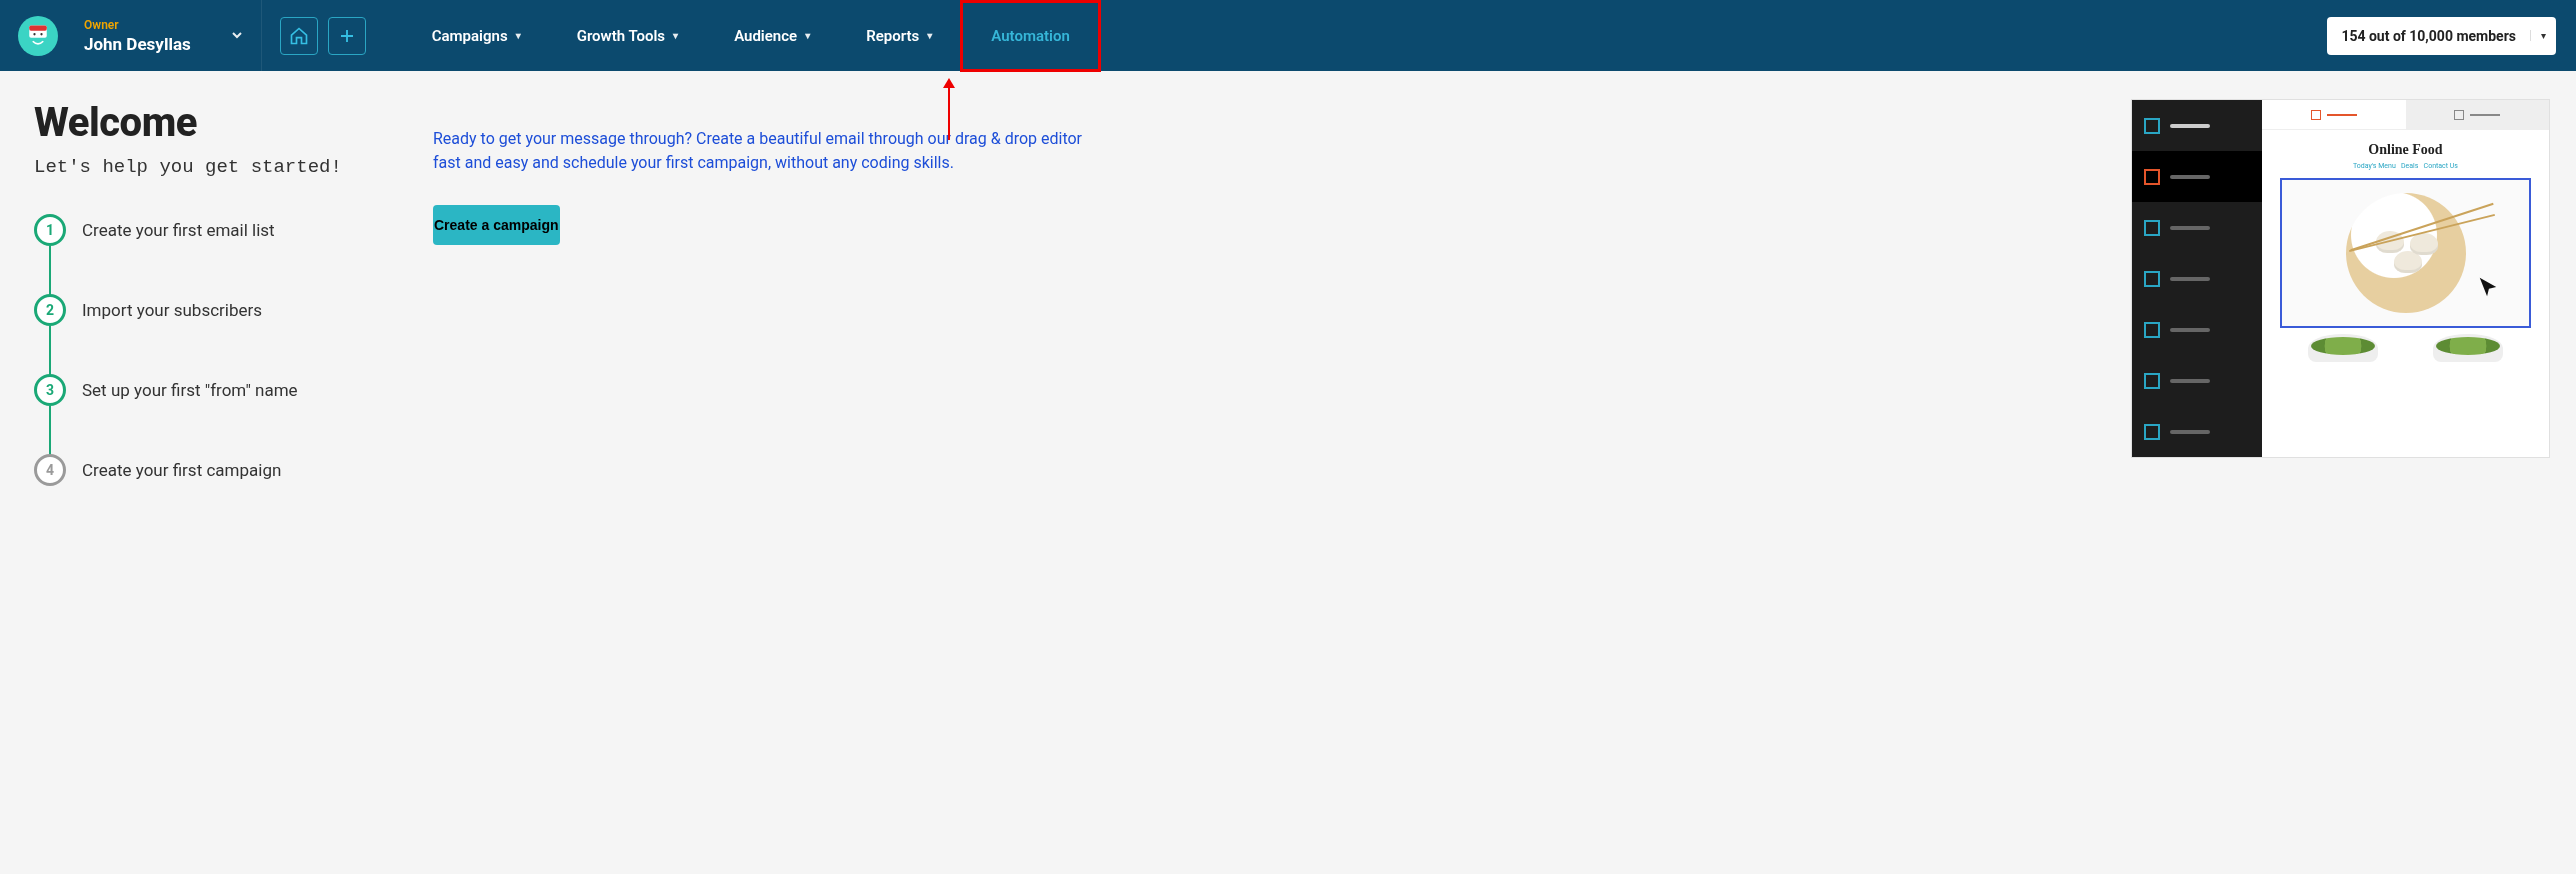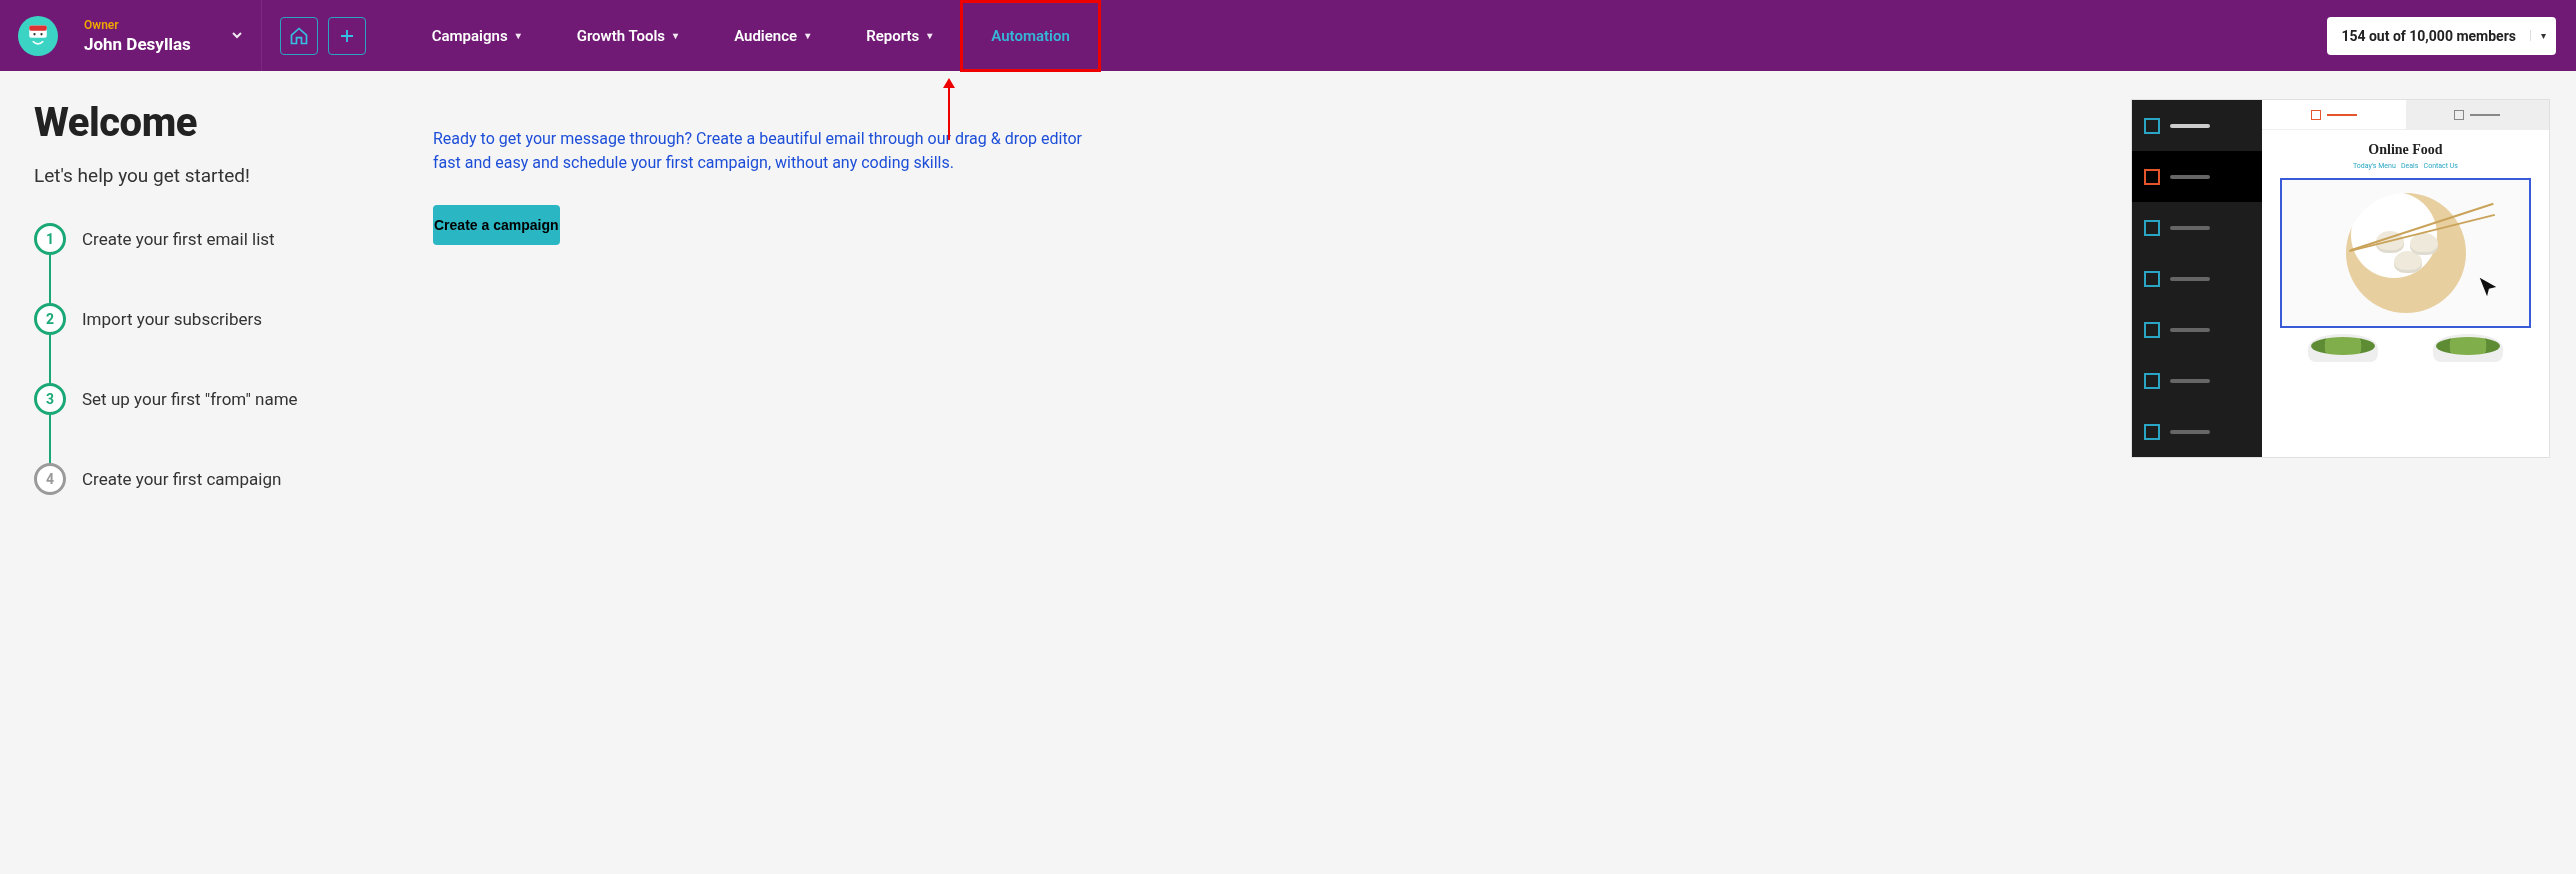--- a/index.html
+++ b/index.html
@@ -1,38 +1,38 @@
 <!DOCTYPE html>
 <html><head>
 <meta charset="utf-8">
 <style>
   * { box-sizing: border-box; margin: 0; padding: 0; }
   body { font-family: -apple-system, BlinkMacSystemFont, "Segoe UI", Roboto, Arial, sans-serif; background: #f5f5f5; color: #222; }
-  .topbar { background: #701a75; height: 71px; display: flex; align-items: center; padding: 0 20px 0 10px; color: #fff; }
+  .topbar { background: #0c4a6e; height: 71px; display: flex; align-items: center; padding: 0 20px 0 10px; color: #fff; }
   .avatar { width: 40px; height: 40px; border-radius: 50%; background: #3bd4c4; margin-left: 8px; display:flex; align-items:center; justify-content:center; }
   .avatar svg { width: 28px; height: 28px; }
   .owner-block { margin-left: 26px; display:flex; align-items:center; }
   .owner-text { display:flex; flex-direction:column; }
   .owner-label { color: #f0a500; font-size: 12px; font-weight:600; }
   .owner-name { color:#fff; font-size: 17px; font-weight:700; margin-top:2px; }
   .owner-caret { margin-left: 40px; color:#fff; opacity:.9;}
   .vr { width:1px; height:71px; background:rgba(255,255,255,.08); margin: 0 18px; }
   .sq-btn { width:38px; height:38px; border:1px solid #2aa6c4; border-radius:4px; display:flex; align-items:center; justify-content:center; color:#35bfe3; margin-right:10px; cursor:pointer;}
   .nav { display:flex; align-items:center; margin-left: 28px; gap: 0; }
   .nav-item { display:flex; align-items:center; color:#fff; font-size:15px; font-weight:600; padding: 0 28px; cursor:pointer; height:71px;}
   .nav-item .caret { margin-left:8px; font-size:10px; opacity:.9;}
   .nav-item.auto { color:#36b6d8; border:3px solid #e00; padding: 24px 28px; height:auto;}
   .spacer { flex:1; }
   .members-pill { background:#fff; color:#222; display:flex; align-items:center; border-radius:4px; height:38px; }
   .members-pill .txt { padding:0 14px; font-size:14px; font-weight:700; }
   .members-pill .dcaret { border-left:1px solid #ddd; padding:0 10px; font-size:10px; color:#333;}
   .content { display:flex; padding: 28px 20px 0 34px; align-items:flex-start;}
   .left { width: 359px; }
   h1.welcome { font-size: 40px; font-weight:800; color:#222; letter-spacing:-0.5px;}
-  .sub { font-size:19px; color:#333; margin-top:18px; }
+  .sub { font-size:19px; color:#333; margin-top:10px;font-family:Liberation Mono, monospace; }
   .steps { margin-top: 36px; }
   .step { display:flex; align-items:center; position:relative; padding-bottom: 48px;}
   .step:last-child { padding-bottom: 0;}
   .step .line { position:absolute; left:15px; top:32px; bottom:-16px; width:2px; background:#1aa876;}
   .step:last-child .line { display:none;}
   .step-circle { width:32px; height:32px; border-radius:50%; border:3px solid #1aa876; color:#1aa876; display:flex; align-items:center; justify-content:center; font-weight:700; font-size:14px; background:#fff; z-index:1;}
   .step-circle.grey { border-color:#9a9a9a; color:#9a9a9a; border-width:3px;}
   .step-label { margin-left: 16px; font-size:17px; color:#333; }
   .mid { margin-left: 40px; max-width: 659px; }
   .step-of { color:#d0d5d8; font-size:28px; font-weight:600; letter-spacing:0.5px;}

